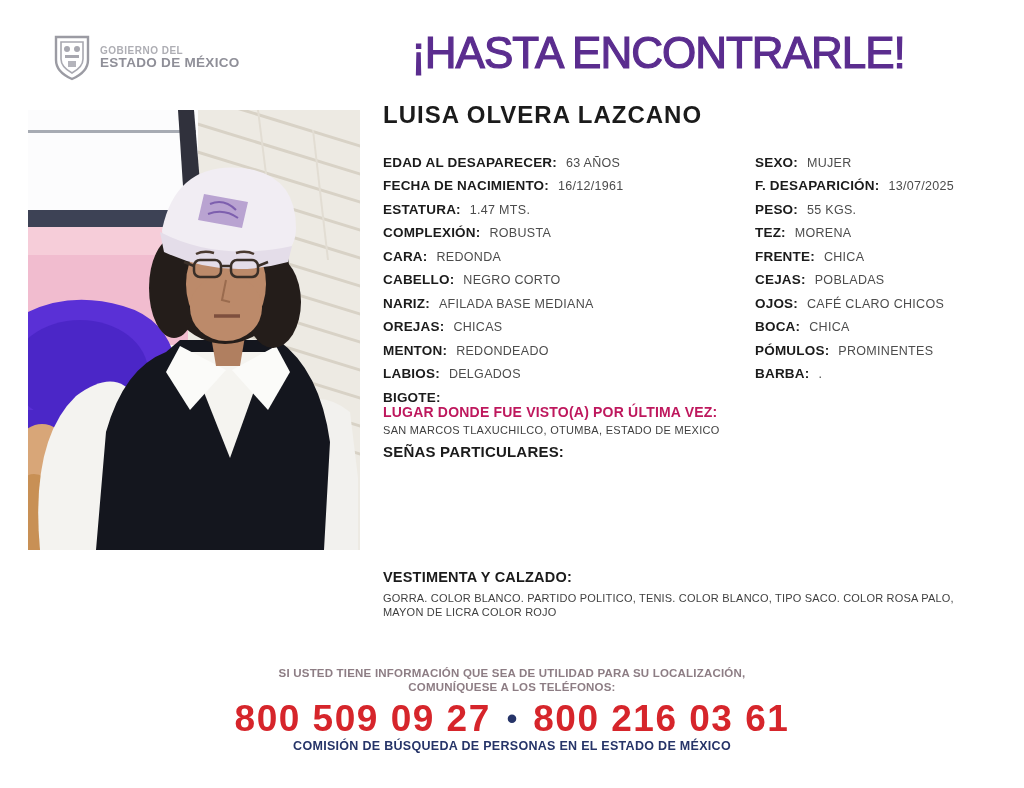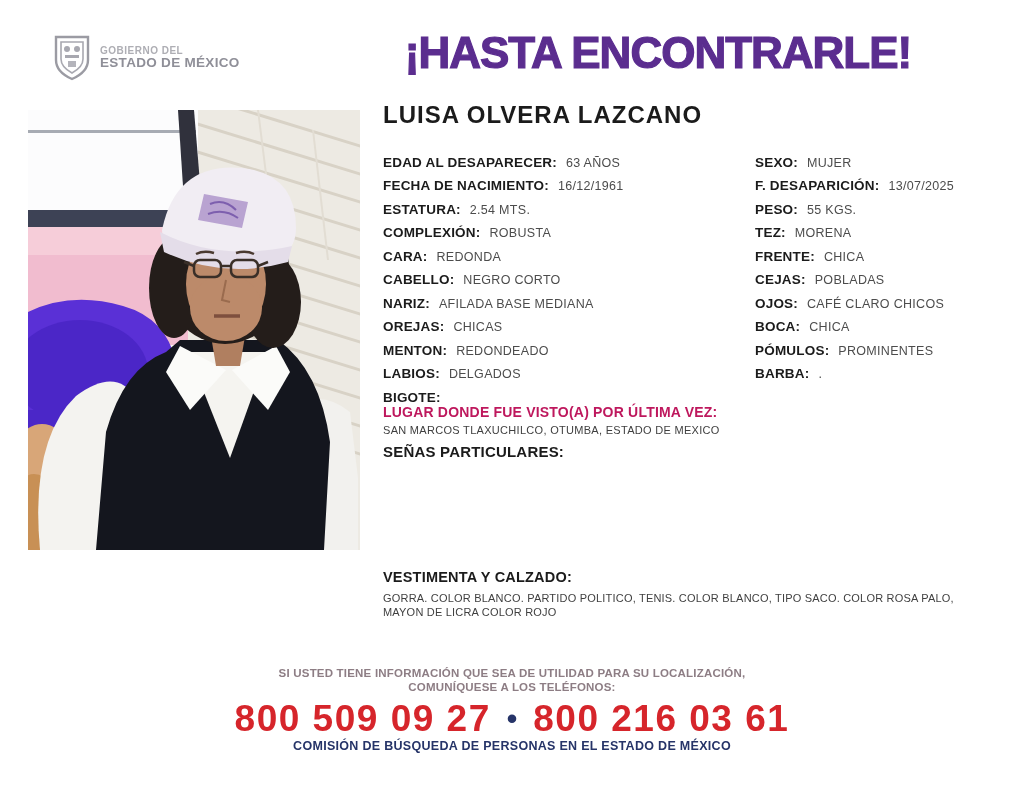--- a/index.html
+++ b/index.html
@@ -12,21 +12,21 @@
 
   
   .logo { position:absolute; left:52px; top:34px; display:flex; align-items:center; gap:8px; }
   .logo svg { display:block; }
   .logo-text { color:#98989f; line-height:1.05; }
   .logo-line1 { font-size:10px; letter-spacing:.5px; color:#aeaeb4; font-weight:700; }
   .logo-line2 { font-size:13.5px; font-weight:800; color:#8f8f98; letter-spacing:.3px; }
 
   .main-title {
     position:absolute; left:378px; top:28px; width:560px; text-align:center;
-    font-size:44px; font-weight:700; letter-spacing:-1px; color:#5b2d8f;
+    font-size:44px; font-weight:400; letter-spacing:-1px; color:#5b2d8f;
     font-family:"Liberation Sans", sans-serif; white-space:nowrap;
     -webkit-text-stroke:1.2px #5b2d8f;
   }
 
   .person-name {
     position:absolute; left:383px; top:101px;
     font-size:24px; font-weight:800; color:#1b1b1b; letter-spacing:1px;
   }
 
   
@@ -183,21 +183,21 @@
     <div class="field-row">
         <span class="field-label">EDAD AL DESAPARECER:</span>
         <span class="field-value">63 AÑOS</span>
       </div>
     <div class="field-row">
         <span class="field-label">FECHA DE NACIMIENTO:</span>
         <span class="field-value">16/12/1961</span>
       </div>
     <div class="field-row">
         <span class="field-label">ESTATURA:</span>
-        <span class="field-value">2.54 MTS.</span>
+        <span class="field-value">1.47 MTS.</span>
       </div>
     <div class="field-row">
         <span class="field-label">COMPLEXIÓN:</span>
         <span class="field-value">ROBUSTA</span>
       </div>
     <div class="field-row">
         <span class="field-label">CARA:</span>
         <span class="field-value">REDONDA</span>
       </div>
     <div class="field-row">

